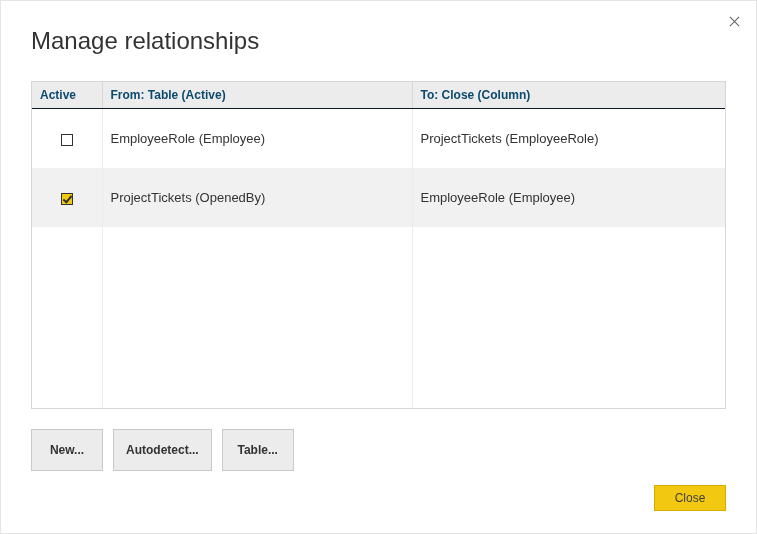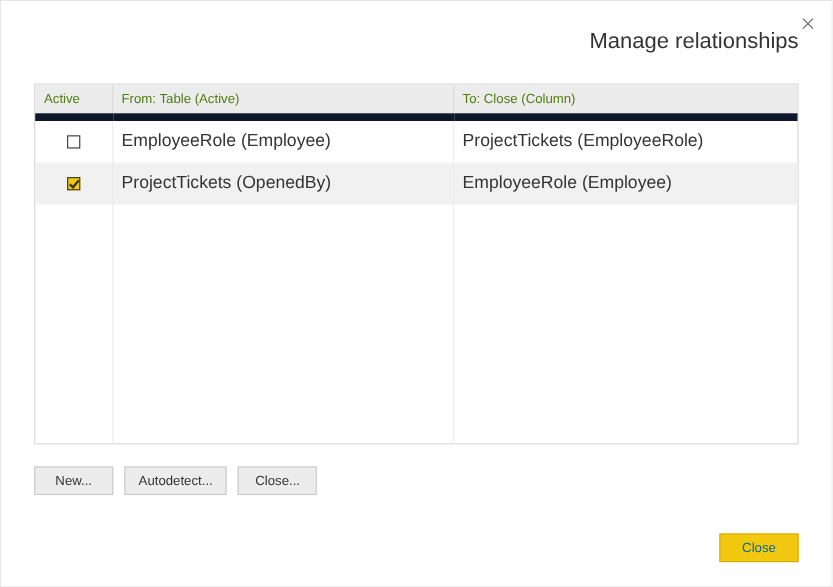--- a/index.html
+++ b/index.html
@@ -24,52 +24,51 @@
     width: 24px;
     height: 24px;
     display: flex;
     align-items: center;
     justify-content: center;
     cursor: pointer;
     color: #666;
   }
   .close-x svg { width: 11px; height: 11px; }
   .title {
-    font-size: 20px;
+    font-size: 24px;
     font-weight: 300;
     color: #333;
-    padding: 26px 30px 0 30px;
-    text-align: right;
+    padding: 26px 14px 0 30px;
   }
   .table-wrap {
     margin: 26px 30px 0 30px;
     border: 1px solid #d6d6d6;
     height: 328px;
     background: #fff;
     display: flex;
     flex-direction: column;
   }
   table {
     width: 100%;
     border-collapse: collapse;
     table-layout: fixed;
   }
   thead th {
     background: #ececec;
     text-align: left;
-    font-weight: 400;
+    font-weight: 700;
     font-size: 12px;
-    color: #4d7c0f;
+    color: #0c4a6e;
     padding: 6px 8px;
-    border-bottom: 7px solid #0f172a;
+    border-bottom: 1px solid #0f172a;
   }
   thead th + th { border-left: 1px solid #d6d6d6; }
   tbody td {
-    padding: 10px 8px;
-    font-size: 16px;
+    padding: 22px 8px;
+    font-size: 13px;
     color: #333;
   }
   tbody td + td { border-left: 1px solid #ececec; }
   tbody tr:nth-child(even) td { background: #f1f1f1; }
   .col-active { width: 70px; }
   .col-from { width: 310px; }
   .col-to { width: auto; }
   .active-cell { text-align: center; }
   .checkbox {
     display: inline-block;
@@ -101,41 +100,42 @@
     border-left: 1px solid #ececec;
   }
   .table-body-fill .col:first-child { border-left: none; }
   .buttons-row {
     margin: 20px 30px 0 30px;
     display: flex;
     gap: 10px;
   }
   .btn {
     min-width: 72px;
-    height: 26px;
+    height: 42px;
     padding: 0 12px;
     background: #ececec;
     border: 1px solid #c9c9c9;
     font-size: 12px;
     color: #333;
     cursor: pointer;
     font-family: inherit;
+    font-weight: bold;
   }
   .footer {
     position: absolute;
     right: 30px;
     bottom: 22px;
   }
   .btn-close {
     width: 72px;
     height: 26px;
     background: #f2c811;
     border: 1px solid #d4ad00;
     font-size: 12px;
-    color: #0369a1;
+    color: #404040;
     cursor: pointer;
     font-family: inherit;
   }
 </style>
 </head>
 <body>
 
 <div class="dialog">
 
   <div class="close-x">
@@ -176,20 +176,20 @@
     <div class="table-body-fill">
       <div class="col" style="width:70px"></div>
       <div class="col" style="width:310px"></div>
       <div class="col" style="flex:1"></div>
     </div>
   </div>
 
   <div class="buttons-row">
     <button class="btn">New...</button>
     <button class="btn">Autodetect...</button>
-    <button class="btn">Close...</button>
+    <button class="btn">Table...</button>
   </div>
 
   <div class="footer">
     <button class="btn-close">Close</button>
   </div>
 
 </div>
 
 </body></html>

